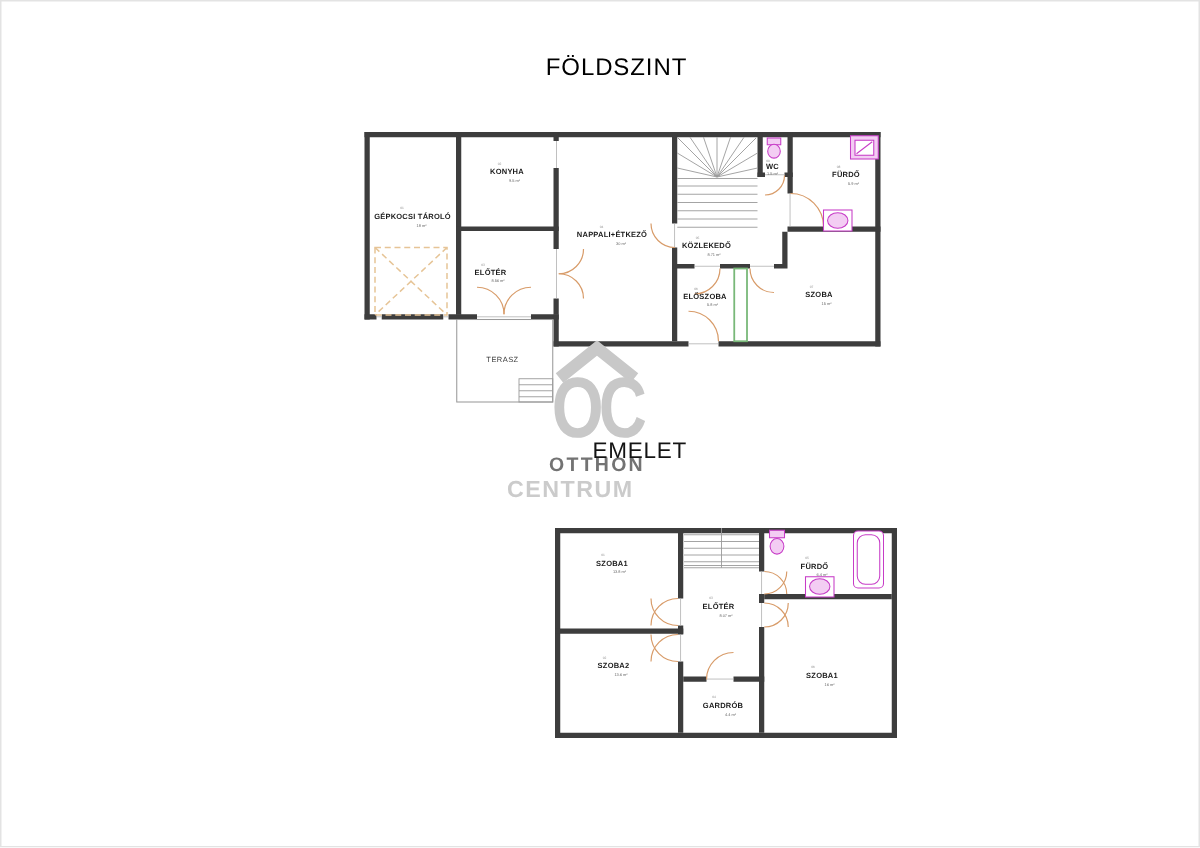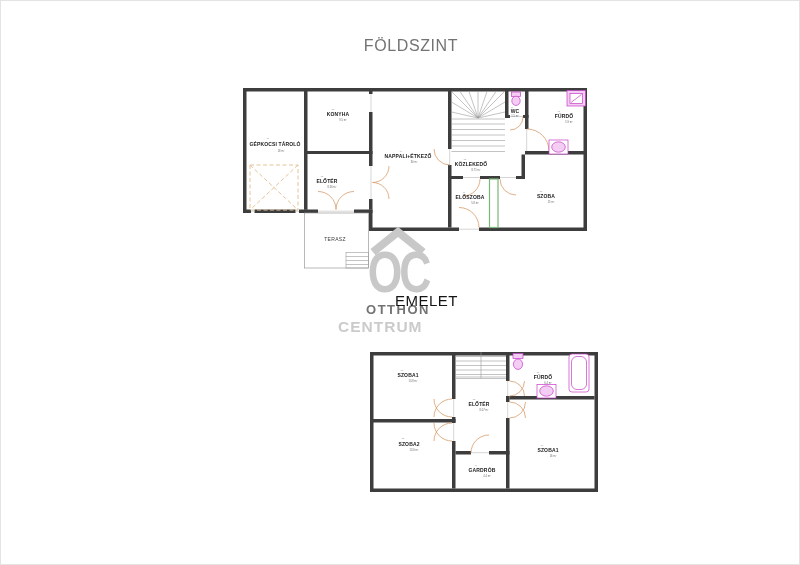--- a/index.html
+++ b/index.html
@@ -1,21 +1,21 @@
 <!DOCTYPE html>
 <html><head>
 <meta charset="utf-8">
 <style>
   html,body{margin:0;padding:0;background:#fff;}
   .page{position:relative;width:800px;height:565px;background:#ffffff;overflow:hidden;
         border:1px solid #e3e3e3;box-sizing:border-box;
         font-family:"Liberation Sans", sans-serif;}
   .abs{position:absolute;}
   .title-main{left:325px;top:36px;width:170px;text-align:center;
-              font-size:16px;letter-spacing:.6px;color:#737373;}
+              font-size:16px;letter-spacing:.6px;color:#000000;}
   .title-upper{left:337px;top:291px;width:120px;text-align:right;
                font-size:15px;letter-spacing:.5px;color:#141414;z-index:3;}
   .wm-oc{left:347px;top:243px;width:100px;height:58px;line-height:56px;text-align:center;
          font-size:57px;font-weight:bold;color:#c8c8c8;letter-spacing:-4px;
          transform:scaleX(.78);z-index:1;}
   .wm-line1{left:337px;top:301px;width:120px;text-align:center;font-size:13px;
             font-weight:600;letter-spacing:1.5px;color:#737373;z-index:1;}
   .wm-line2{left:337px;top:317px;width:120px;text-align:left;font-size:15.5px;
             font-weight:600;letter-spacing:1px;color:#cbcbcb;z-index:1;}
   svg{display:block;font-family:"Liberation Sans", sans-serif;}

